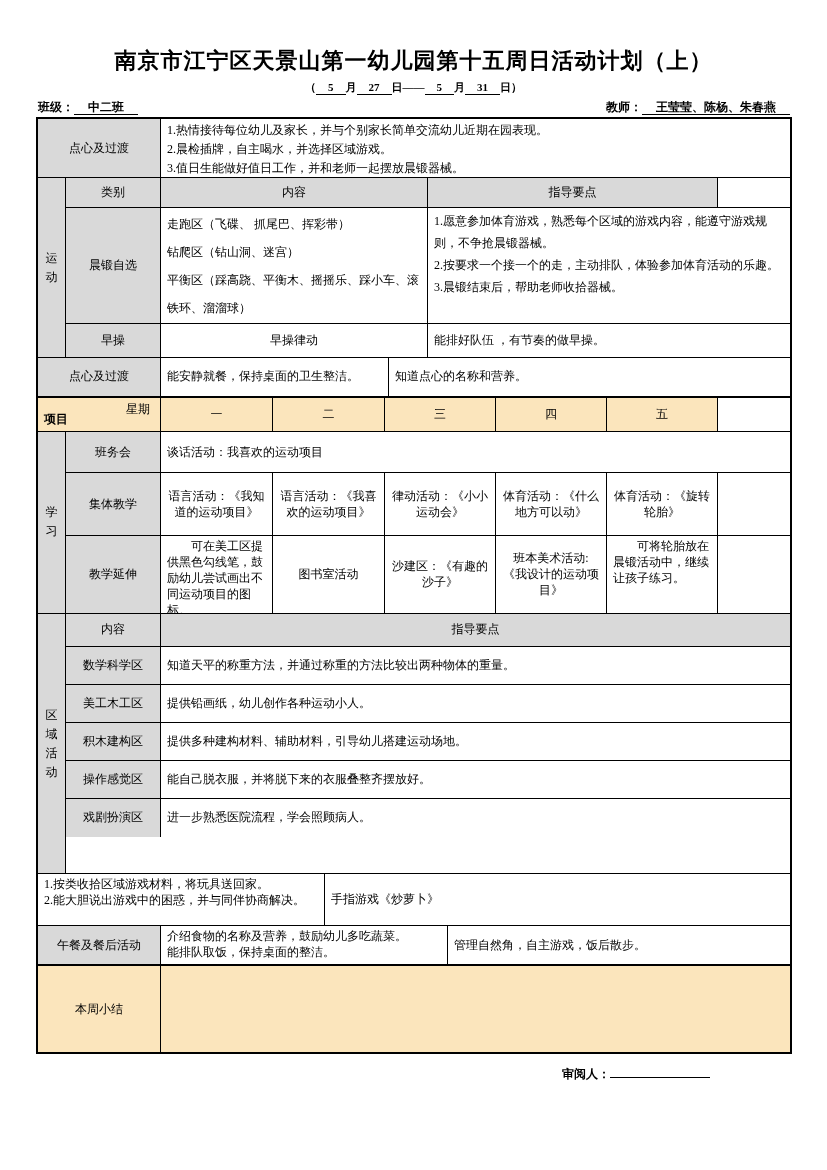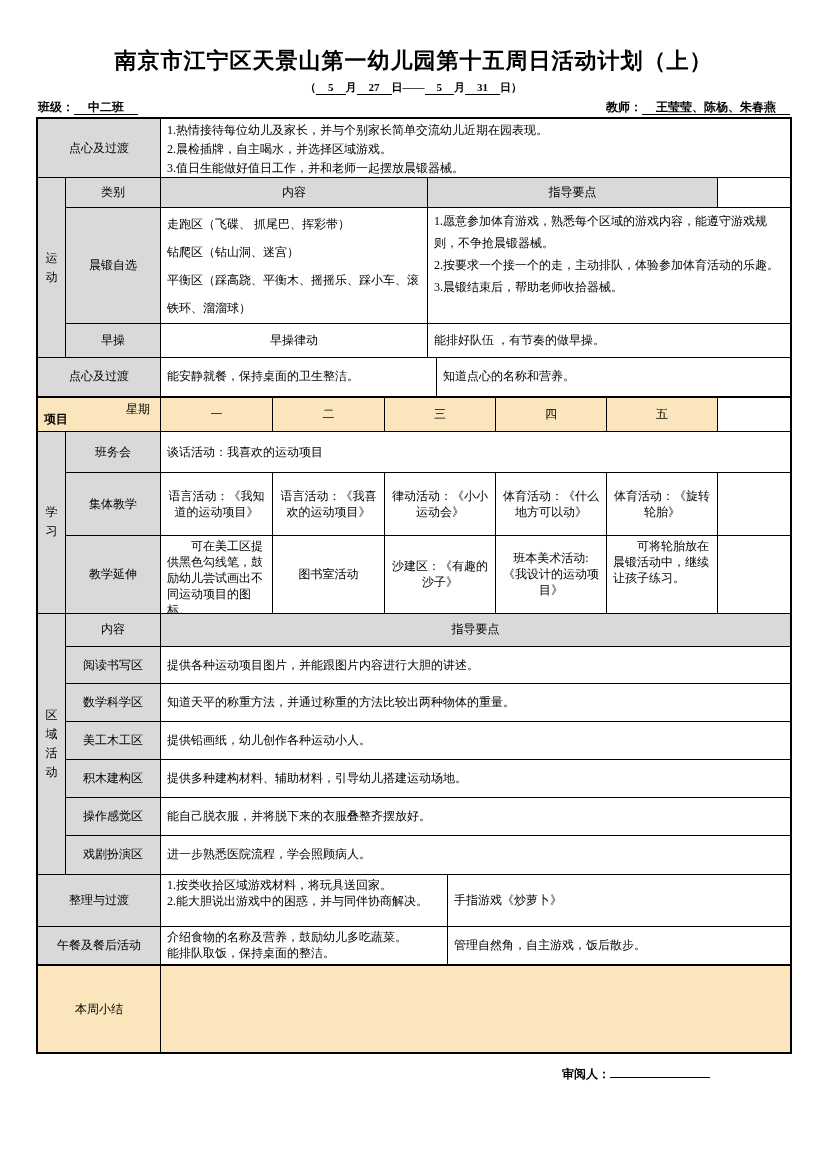--- a/index.html
+++ b/index.html
@@ -106,21 +106,21 @@
         <div class="row" style="height:34px;">
           <div class="cell gray lbl" style="width:95px;">早操</div>
           <div class="cell ctr" style="width:267px;">早操律动</div>
           <div class="cell" style="width:362px;">能排好队伍 ，有节奏的做早操。</div>
         </div>
       </div>
     </div>
 
     <div class="row thick" style="height:40px;">
       <div class="cell gray lbl" style="width:123px;">点心及过渡</div>
-      <div class="cell" style="width:276px;">能安静就餐，保持桌面的卫生整洁。</div>
+      <div class="cell" style="width:228px;">能安静就餐，保持桌面的卫生整洁。</div>
       <div class="cell" style="width:342px;">知道点心的名称和营养。</div>
     </div>
 
     <div class="row" style="height:34px;">
       <div class="cell cream nopad proj-cell" style="width:123px;">
         <span class="proj-week">星期</span>
         <span class="proj-item">项目</span>
       </div>
       <div class="cell cream ctr" style="width:112px;">一</div>
       <div class="cell cream ctr" style="width:112px;">二</div>
@@ -163,24 +163,20 @@
     <div class="sec" style="height:261px;">
       <div class="vcell">
         <div class="vtxt">区域活动</div>
       </div>
       <div class="sec-rows">
         <div class="row" style="height:33px;">
           <div class="cell gray lbl" style="width:95px;">内容</div>
           <div class="cell gray lbl" style="width:629px;">指导要点</div>
         </div>
         <div class="row" style="height:38px;">
-          <div class="cell gray lbl" style="width:95px;">阅读书写区</div>
-          <div class="cell" style="width:629px;">提供各种运动项目图片，并能跟图片内容进行大胆的讲述。</div>
-        </div>
-        <div class="row" style="height:38px;">
           <div class="cell gray lbl" style="width:95px;">数学科学区</div>
           <div class="cell" style="width:629px;">知道天平的称重方法，并通过称重的方法比较出两种物体的重量。</div>
         </div>
         <div class="row" style="height:38px;">
           <div class="cell gray lbl" style="width:95px;">美工木工区</div>
           <div class="cell" style="width:629px;">提供铅画纸，幼儿创作各种运动小人。</div>
         </div>
         <div class="row" style="height:38px;">
           <div class="cell gray lbl" style="width:95px;text-align:center;">积木建构区</div>
           <div class="cell" style="width:629px;">提供多种建构材料、辅助材料，引导幼儿搭建运动场地。</div>
@@ -190,21 +186,20 @@
           <div class="cell" style="width:629px;">能自己脱衣服，并将脱下来的衣服叠整齐摆放好。</div>
         </div>
         <div class="row" style="height:38px;">
           <div class="cell gray lbl" style="width:95px;">戏剧扮演区</div>
           <div class="cell" style="width:629px;">进一步熟悉医院流程，学会照顾病人。</div>
         </div>
       </div>
     </div>
 
     <div class="row" style="height:52px;">
-      <div class="cell gray lbl" style="width:123px;">整理与过渡</div>
       <div class="cell top lines small-lh" style="width:287px;">
         <div>
           <div>1.按类收拾区域游戏材料，将玩具送回家。</div>
           <div>2.能大胆说出游戏中的困惑，并与同伴协商解决。</div>
         </div>
       </div>
       <div class="cell" style="width:342px;">手指游戏《炒萝卜》</div>
     </div>
 
     <div class="row thick" style="height:40px;">

